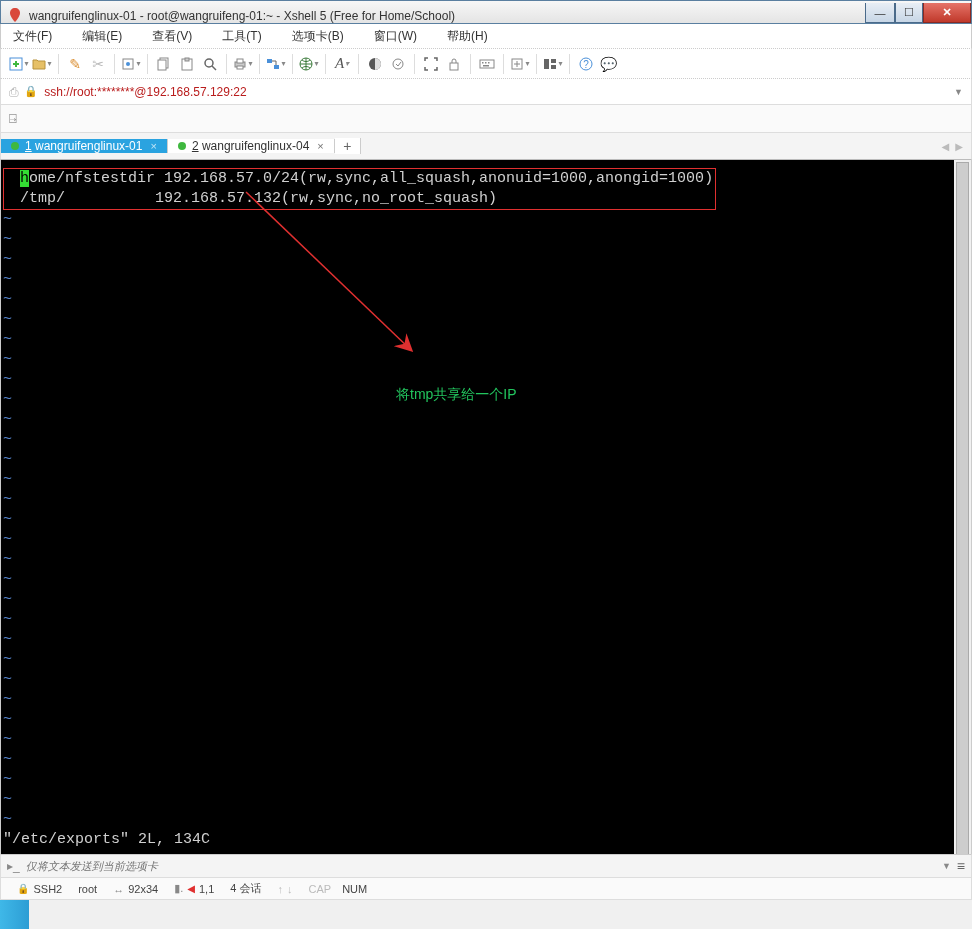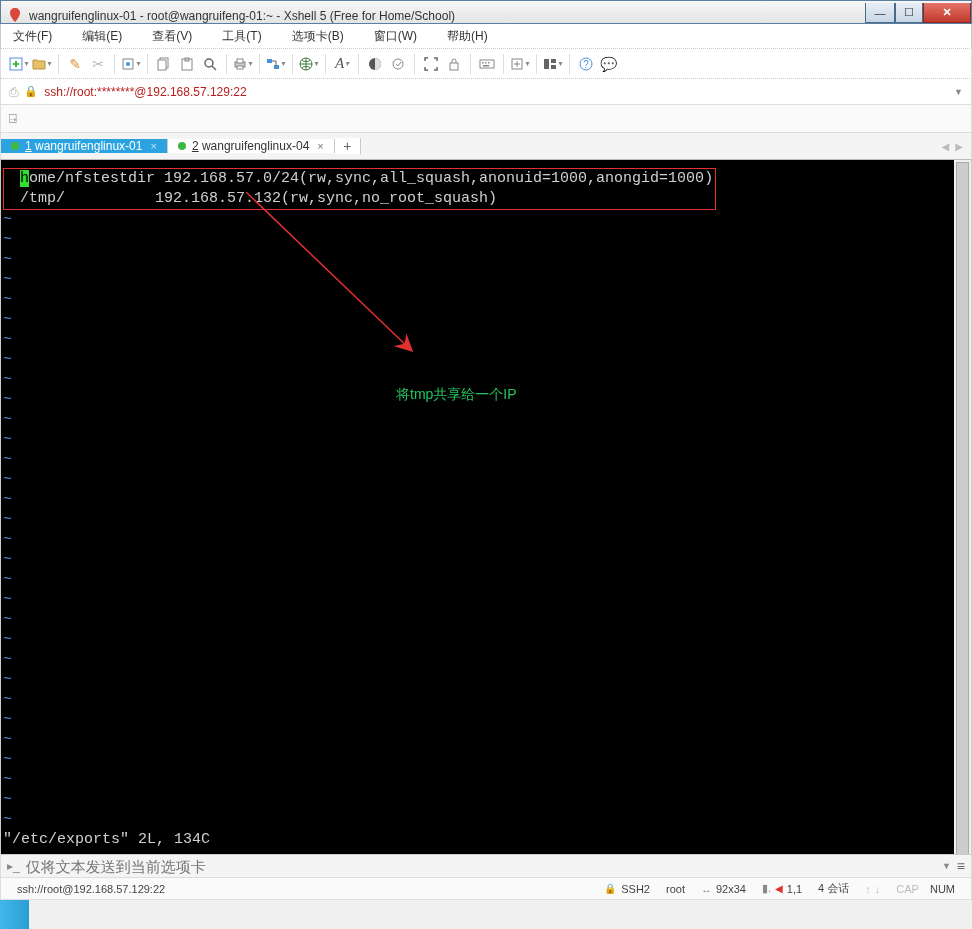--- a/index.html
+++ b/index.html
@@ -114,21 +114,21 @@
   position:absolute;left:395px;top:192px;
   color:#22c55e;font-family:"Microsoft YaHei",sans-serif;font-size:14px;margin-top:32px;
 }
 .arrow-svg{position:absolute;left:60px;top:20px;pointer-events:none;}
 
 .inputbar{
   height:24px;background:#f4f4f4;border:1px solid #ddd;border-top:1px solid #ccc;
   display:flex;align-items:center;padding:0 6px;gap:6px;color:#888;
 }
 .inputbar .prompt-ic{color:#888;}
-.inputbar input{flex:1;border:none;background:transparent;font-size:15px;color:#888;outline:none;}
+.inputbar input{flex:1;border:none;background:transparent;font-size:11px;color:#888;outline:none;font-style:italic;}
 .inputbar .menu-ic{color:#666;font-size:14px;}
 
 .statusbar{
   height:22px;background:#fafafa;border:1px solid #ddd;border-top:none;
   display:flex;align-items:center;padding:0 8px;font-size:11px;color:#444;
 }
 .statusbar .left{flex:1;}
 .statusbar .seg{padding:0 8px;display:flex;align-items:center;gap:4px;}
 .statusbar .lock2{color:#c9a020;font-size:10px;}
 .statusbar .dim{color:#bbb;}
@@ -365,21 +365,20 @@
 </div>
 
 <div class="inputbar">
   <span class="prompt-ic">▸_</span>
   <input type="text" placeholder="仅将文本发送到当前选项卡" style="">
   <span style="font-size:9px;color:#888">▼</span>
   <span class="menu-ic">≡</span>
 </div>
 
 <div class="statusbar">
-  <div class="left seg">ssh://root@192.168.57.129:22</div>
   <div class="seg">
       <span class="lock2">🔒</span>
       <span>SSH2</span>
     </div>
   <div class="seg">root</div>
   <div class="seg">
       <span style="color:#888">↔</span> 
       <span>92x34</span>
     </div>
   <div class="seg">

